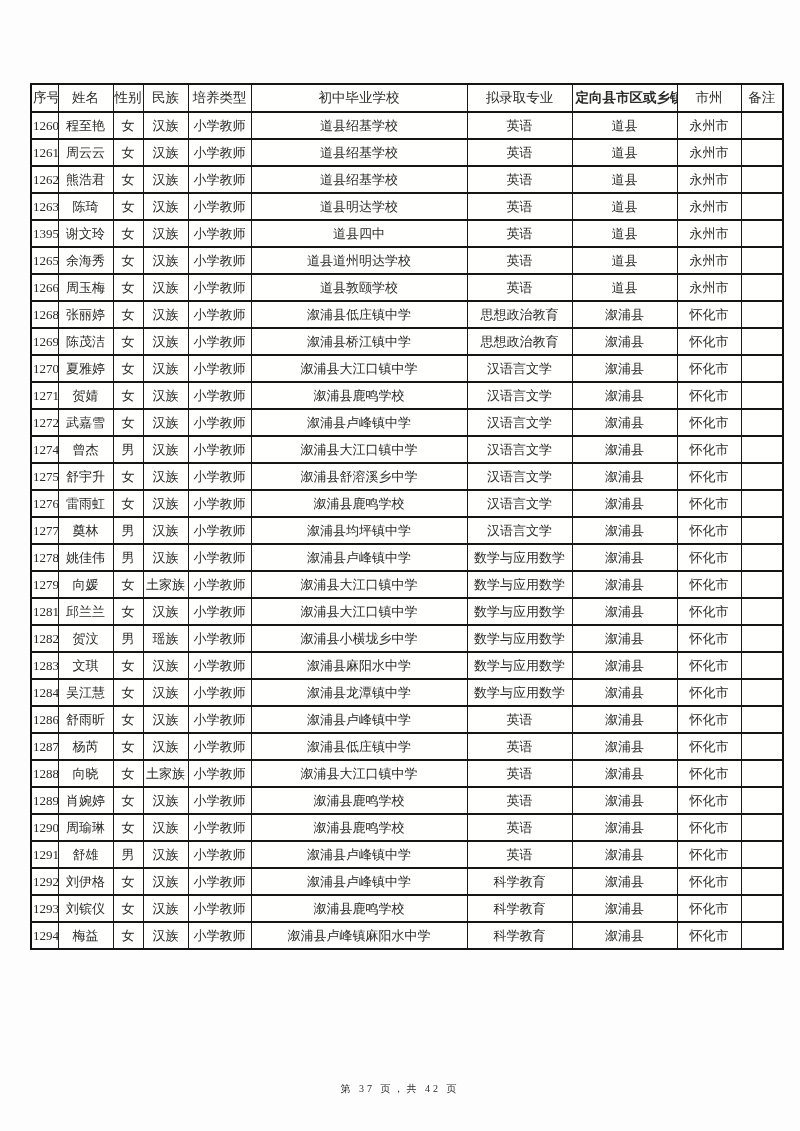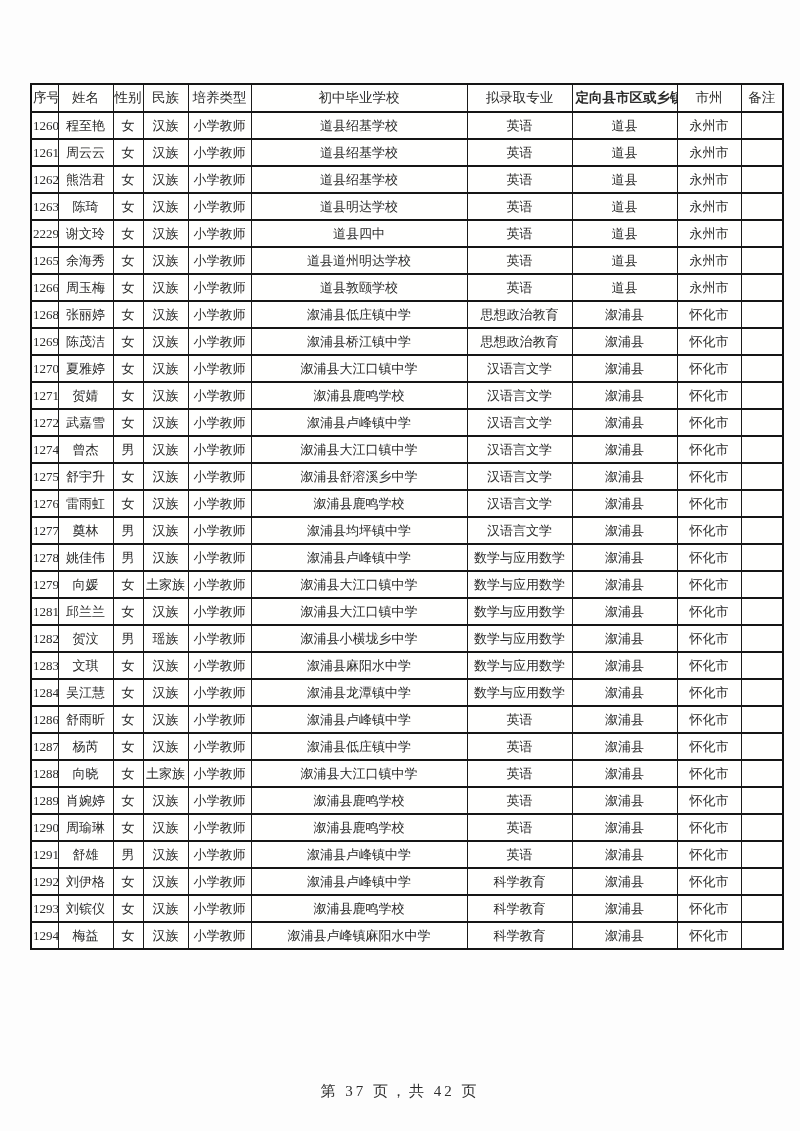--- a/index.html
+++ b/index.html
@@ -51,21 +51,21 @@
     text-align: left;
     padding-left: 3px;
     font-weight: bold;
   }
   .page-footer {
     position: absolute;
     left: 0;
     top: 1074px;
     width: 800px;
     text-align: center;
-    font-size: 15px;
+    font-size: 10px;
     letter-spacing: 3px;
     color: #2e2e2e;
   }
 </style>
 </head>
 <body>
 
 <div class="sheet">
 
   <table class="roster">
@@ -138,21 +138,21 @@
           <td>女</td>
           <td>汉族</td>
           <td>小学教师</td>
           <td>道县明达学校</td>
           <td>英语</td>
           <td>道县</td>
           <td>永州市</td>
           <td></td>
         </tr>
         <tr>
-          <td>2229</td>
+          <td>1395</td>
           <td>谢文玲</td>
           <td>女</td>
           <td>汉族</td>
           <td>小学教师</td>
           <td>道县四中</td>
           <td>英语</td>
           <td>道县</td>
           <td>永州市</td>
           <td></td>
         </tr>

